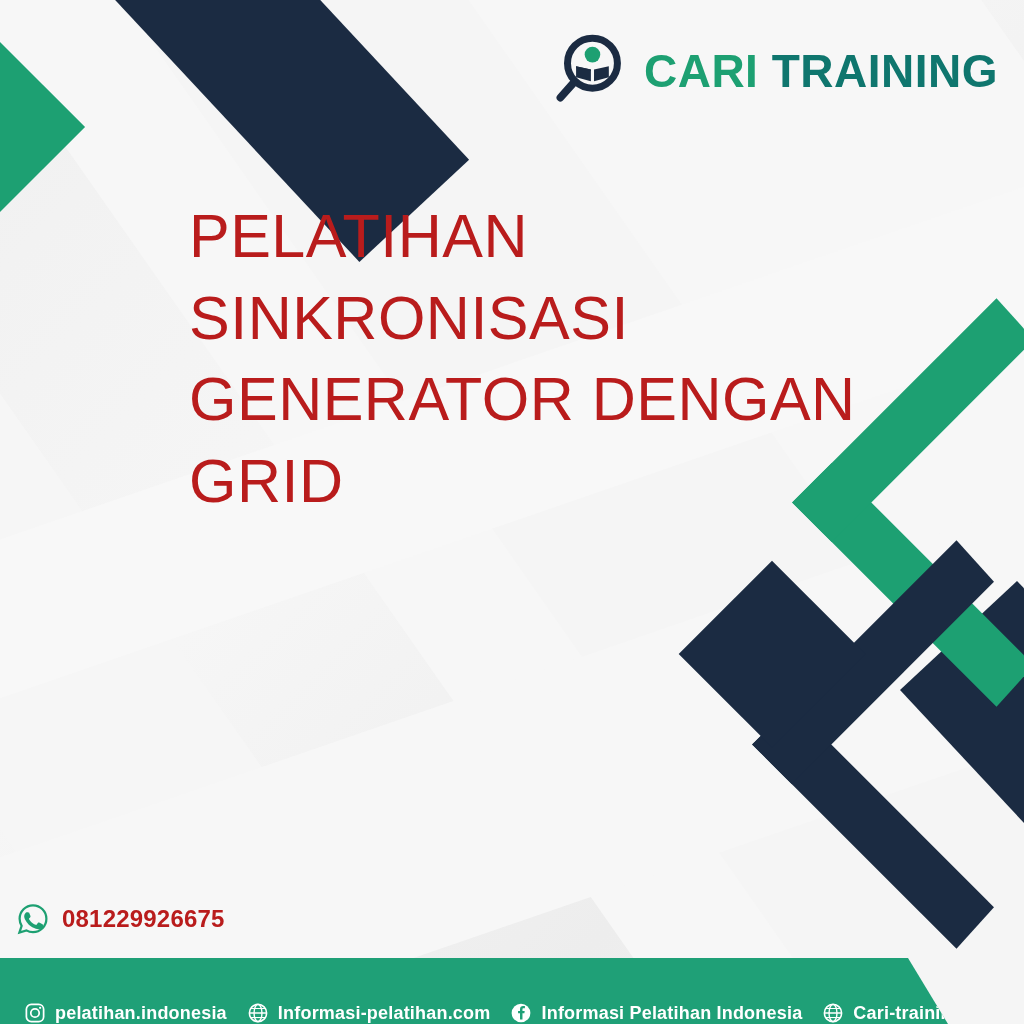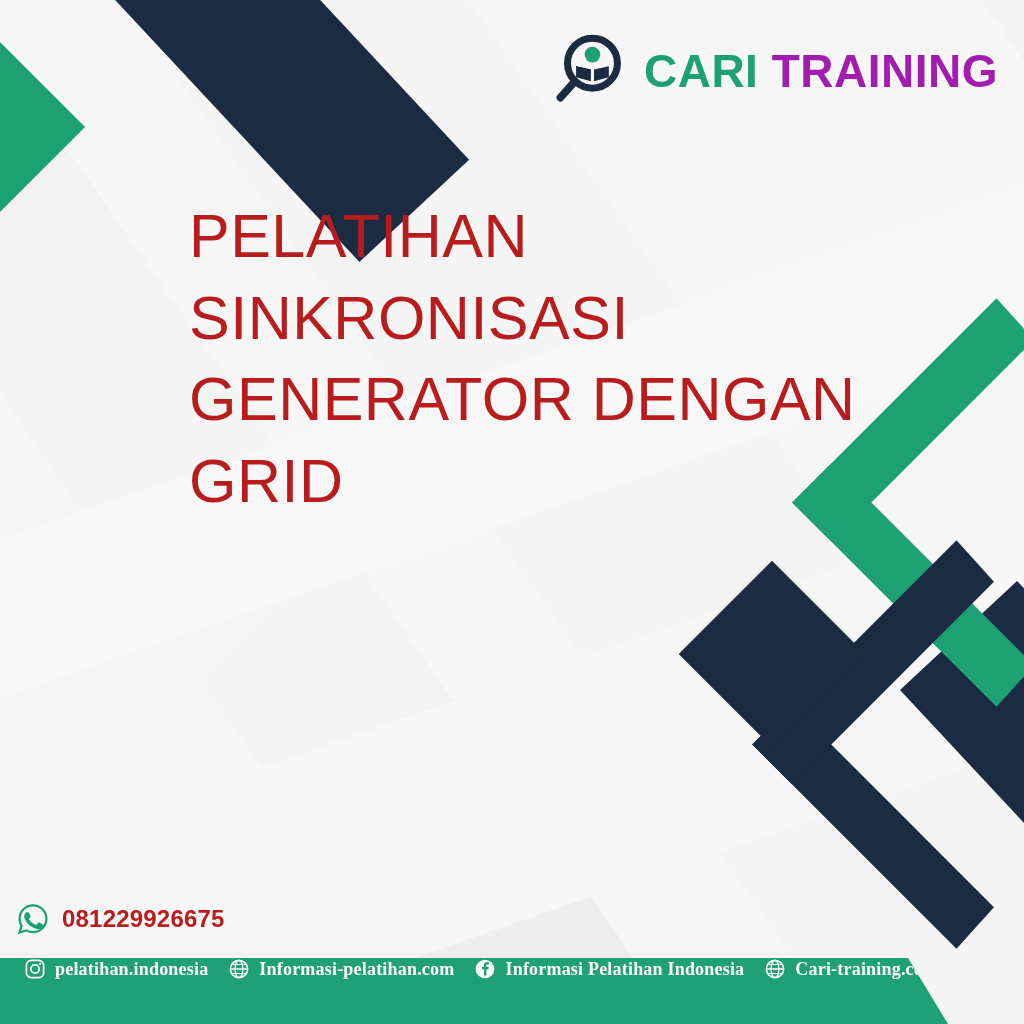--- a/index.html
+++ b/index.html
@@ -112,21 +112,21 @@
   }
   .logo-mark { width: 78px; height: 78px; display: block; }
   .logo-text {
     font-size: 46px;
     font-weight: 700;
     letter-spacing: 0.5px;
     line-height: 1;
     white-space: nowrap;
   }
   .logo-cari { color: #1da072; }
-  .logo-training { color: #a21caf; }
+  .logo-training { color: #0f766e; }
 
   
   .title {
     position: absolute;
     left: 163px;
     top: 196px;
     width: 720px;
     color: #b91c1c;
     font-size: 61px;
     font-weight: 400;
@@ -162,25 +162,24 @@
   
   .footer {
     position: absolute;
     left: 0;
     bottom: 0;
     width: 1024px;
     height: 66px;
     background: #1fa077;
     clip-path: polygon(0 0, 908px 0, 948px 66px, 0 66px);
     display: flex;
-    align-items: flex-start;
+    align-items: flex-end;
     padding-left: 24px;
     box-sizing: border-box;
     gap: 20px;
-    font-family: Liberation Serif, serif;
   }
   .footer-item {
     display: flex;
     align-items: center;
     gap: 9px;
   }
   .footer-text {
     color: #ffffff;
     font-size: 18px;
     font-weight: 600;

